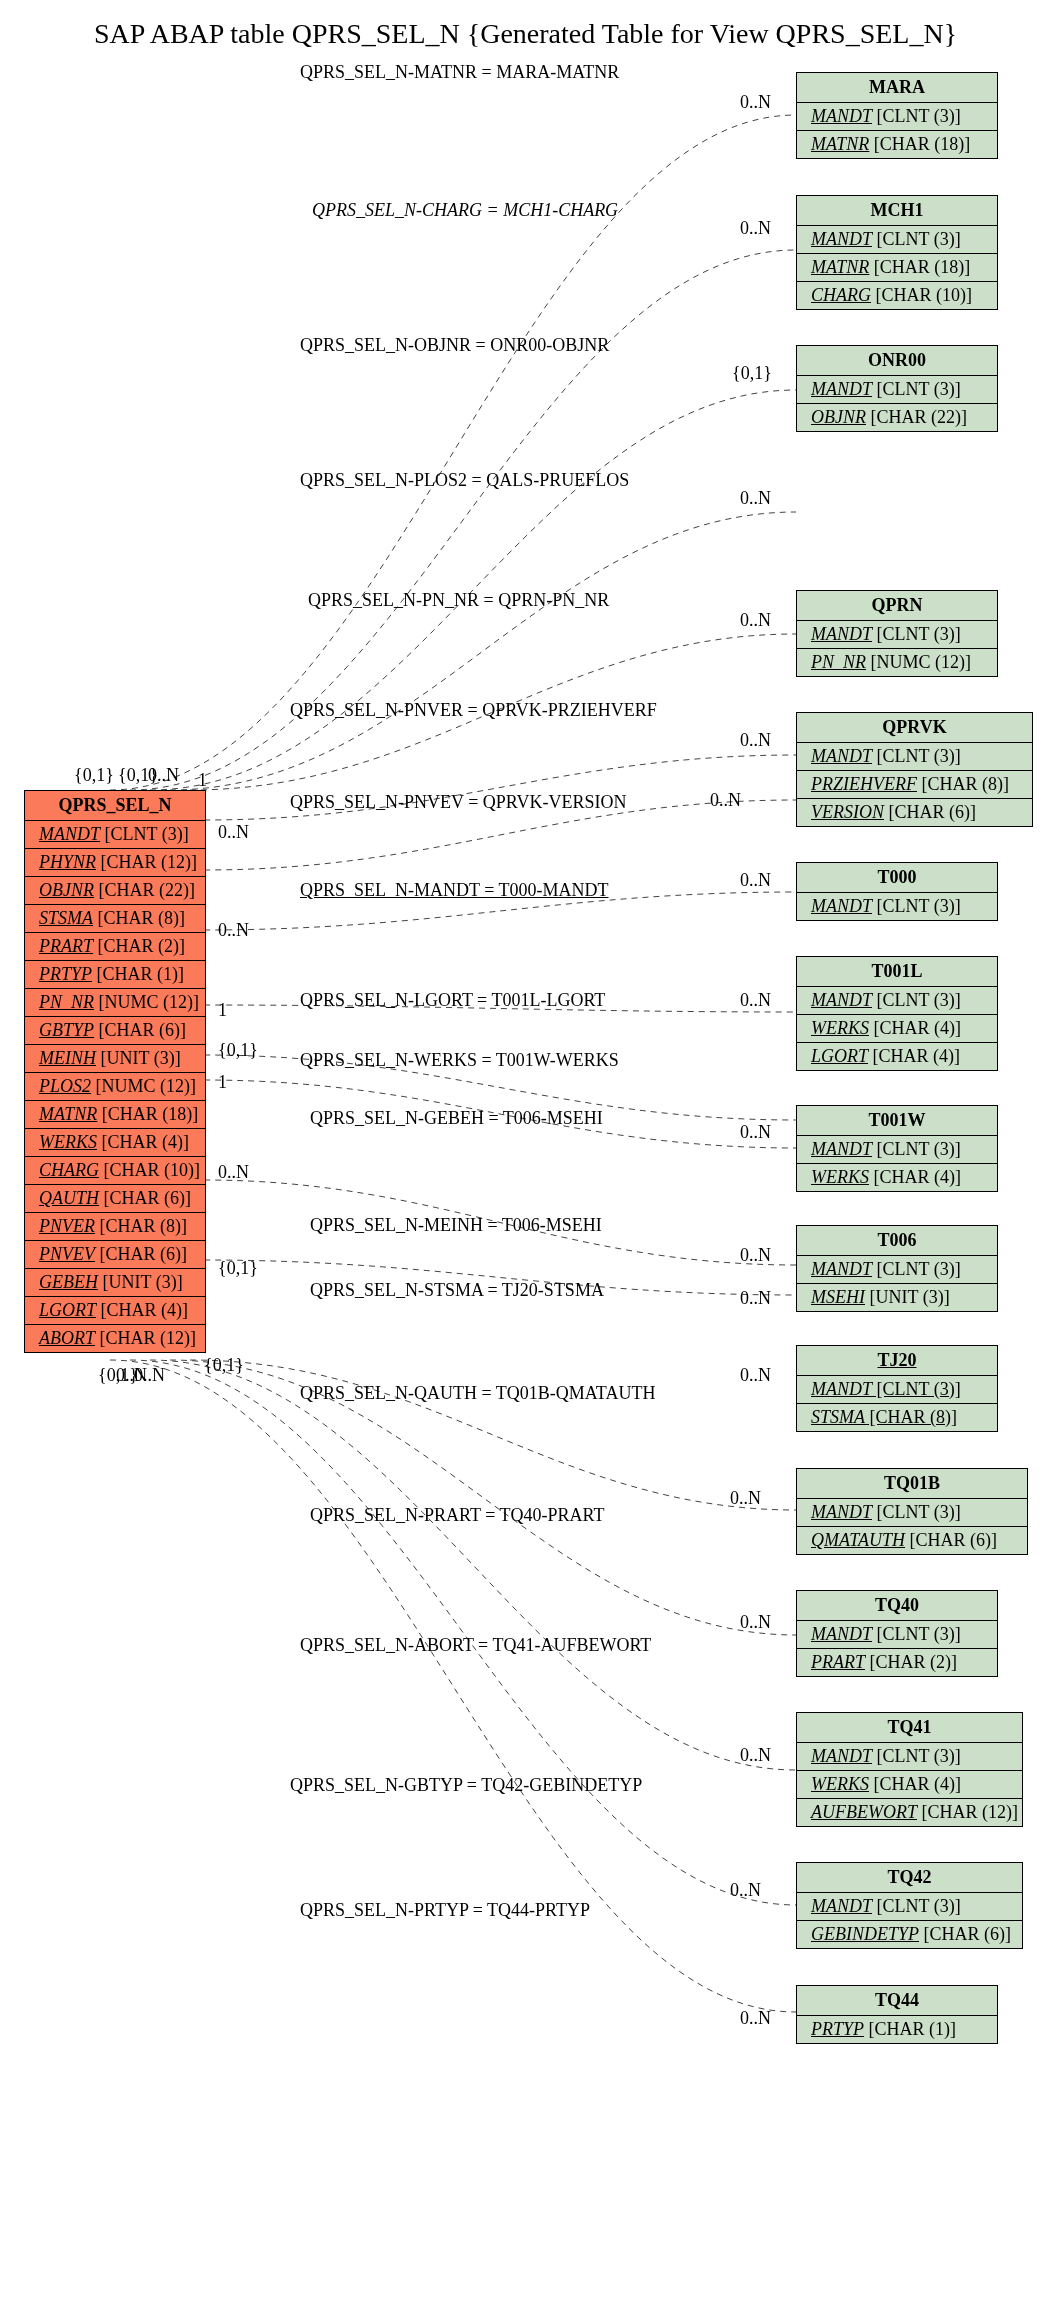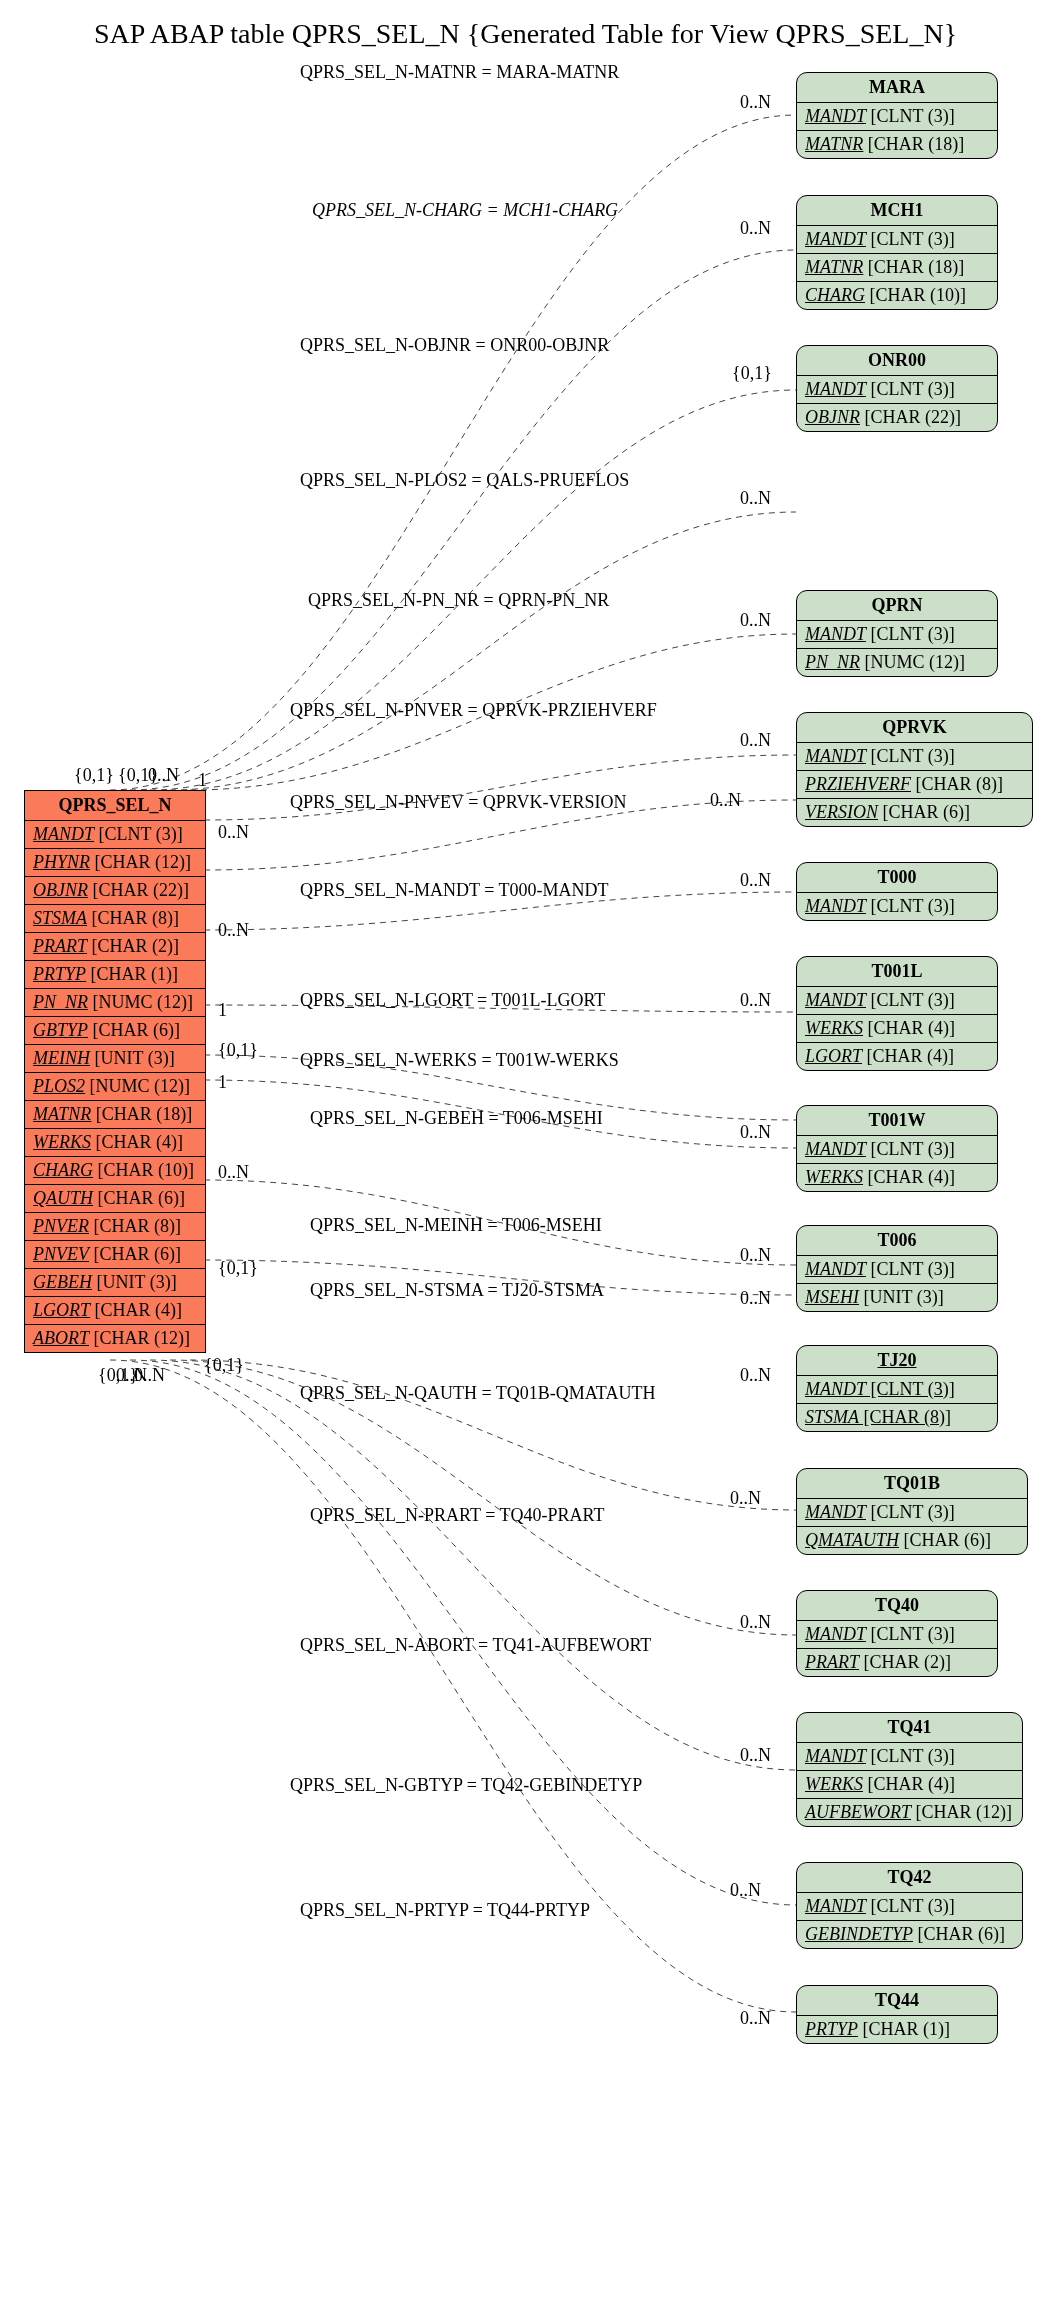--- a/index.html
+++ b/index.html
@@ -34,29 +34,29 @@
     font-size: 18px;
   }
   .entity .hdr {
     font-weight: bold;
     text-align: center;
     padding: 4px 8px;
     border-bottom: 1px solid #000;
     white-space: nowrap;
   }
   .entity .fld {
-    padding: 3px 8px;
+    padding: 3px 14px;
     border-bottom: 1px solid #000;
     font-style: italic;
     white-space: nowrap;
   }
   .entity .fld:last-child { border-bottom: none; }
   .entity .fldname { text-decoration: underline; }
   .entity.main { background: #fa7a5a; }
-  .entity.rel  { background: #cce0c9; border-radius: 11px; }
+  .entity.rel  { background: #cce0c9; }
   .lbl {
     position: absolute;
     font-size: 18px;
     white-space: nowrap;
   }
 </style>
 </head>
 <body>
 
 <div class="canvas" id="cv">
@@ -146,21 +146,21 @@
     </div>
     <div class="lbl" style="left: 290px; top: 700px;">QPRS_SEL_N-PNVER = QPRVK-PRZIEHVERF</div>
     <div class="lbl" style="left: 218px; top: 822px;">0..N</div>
     <div class="lbl" style="left: 740px; top: 730px;">0..N</div>
     <div class="lbl" style="left: 290px; top: 792px;">QPRS_SEL_N-PNVEV = QPRVK-VERSION</div>
     <div class="lbl" style="left: 710px; top: 790px;">0..N</div>
     <div class="entity rel" style="left: 796px; top: 862px; width: 200px;">
       <div class="hdr">T000</div>
       <div class="fld"><span class="fldname">MANDT</span><span style="font-style: normal;"> [CLNT (3)]</span></div>
     </div>
-    <div class="lbl" style="left: 300px; top: 880px;">QPRS_SEL_N-MANDT = T000-MANDT</div>
+    <div class="lbl" style="left: 300px; top: 880px; text-decoration: underline;">QPRS_SEL_N-MANDT = T000-MANDT</div>
     <div class="lbl" style="left: 218px; top: 920px;">0..N</div>
     <div class="lbl" style="left: 740px; top: 870px;">0..N</div>
     <div class="entity rel" style="left: 796px; top: 956px; width: 200px;">
       <div class="hdr">T001L</div>
       <div class="fld"><span class="fldname">MANDT</span><span style="font-style: normal;"> [CLNT (3)]</span></div>
       <div class="fld"><span class="fldname">WERKS</span><span style="font-style: normal;"> [CHAR (4)]</span></div>
       <div class="fld"><span class="fldname">LGORT</span><span style="font-style: normal;"> [CHAR (4)]</span></div>
     </div>
     <div class="lbl" style="left: 300px; top: 990px;">QPRS_SEL_N-LGORT = T001L-LGORT</div>
     <div class="lbl" style="left: 218px; top: 1000px;">1</div>

